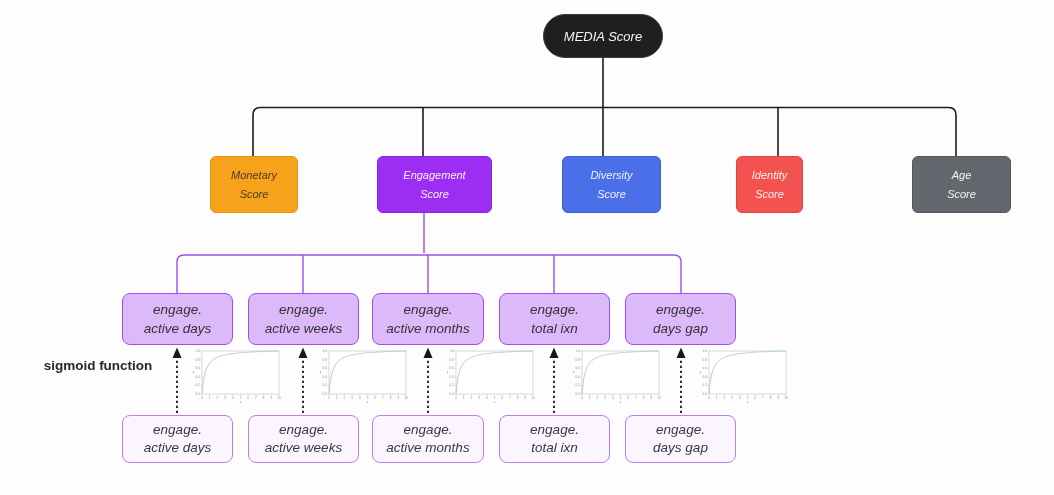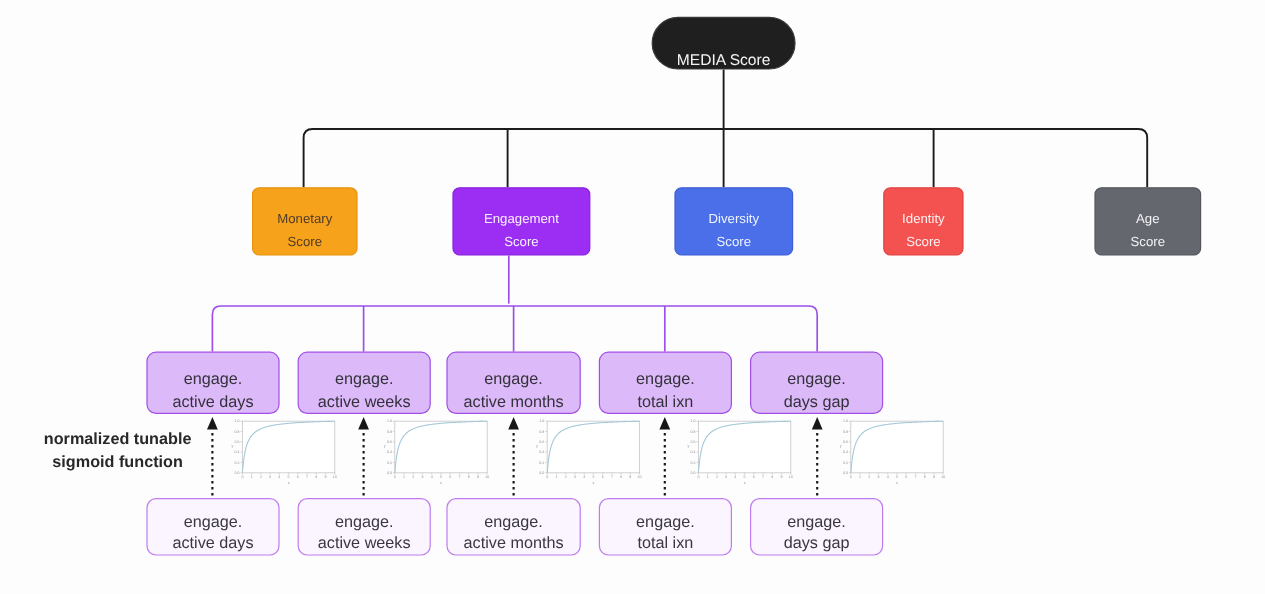--- a/index.html
+++ b/index.html
@@ -15,32 +15,32 @@
     --label-text:#282828; --chart-border:#c8c8c8; --chart-curve:#a5c8d8;
     --chart-tick-text:#8f8f8f; --arrow-color:#171717;
   }
   *{margin:0;padding:0;box-sizing:border-box;}
   body{
     width:1054px;height:495px;overflow:hidden;background:var(--canvas-bg);
     font-family:"Liberation Sans", sans-serif; position:relative;
   }
   .canvas{position:absolute;left:0;top:0;width:1054px;height:495px;}
   .overlay{position:absolute;left:0;top:0;}
-  .node{position:absolute;display:flex;flex-direction:column;align-items:center;justify-content:flex-end;text-align:center;}
+  .node{position:absolute;display:flex;flex-direction:column;align-items:center;justify-content:center;text-align:center;font-style:italic;}
   .root-pill{
     left:543px;top:14px;width:120px;height:44px;border-radius:22px;
     background:var(--root-fill);border:1px solid var(--root-border);
     color:var(--root-text);font-size:13px;font-weight:500;z-index:3;
   }
   .l2{top:156px;height:57px;border-radius:6px;font-size:11px;line-height:19px;font-weight:500;z-index:3;}
   .n-monetary{left:210px;width:88px;background:var(--monetary-fill);border:1px solid var(--monetary-border);color:var(--monetary-text);}
   .n-engagement{left:377px;width:115px;background:var(--engagement-fill);border:1px solid var(--engagement-border);color:var(--engagement-text);}
   .n-diversity{left:562px;width:99px;background:var(--diversity-fill);border:1px solid var(--diversity-border);color:var(--diversity-text);}
   .n-identity{left:736px;width:67px;background:var(--identity-fill);border:1px solid var(--identity-border);color:var(--identity-text);}
-  .n-age{left:912px;width:89px;background:var(--age-fill);border:1px solid var(--age-border);color:var(--age-text);}
+  .n-age{left:912px;width:99px;background:var(--age-fill);border:1px solid var(--age-border);color:var(--age-text);}
   .l3{top:293px;height:52px;border-radius:8px;font-size:13.5px;line-height:19px;
       background:var(--l3-fill);border:1.5px solid var(--l3-border);color:var(--l3-text);z-index:3;}
   .l4{top:415px;height:48px;border-radius:8px;font-size:13.5px;line-height:18px;
       background:var(--l4-fill);border:1.5px solid var(--l4-border);color:var(--l4-text);z-index:3;}
   .c1{left:122px;width:111px;} .c2{left:248px;width:111px;} .c3{left:372px;width:112px;}
   .c4{left:499px;width:111px;} .c5{left:625px;width:111px;}
   .side-label{
     position:absolute;left:18px;top:356px;width:160px;text-align:center;
     font-size:13.5px;font-weight:bold;line-height:19px;color:var(--label-text);
   }
@@ -121,21 +121,20 @@
   <div class="node l3 c4">
     <span>engage.</span>
     <span>total ixn</span>
   </div>
   <div class="node l3 c5">
     <span>engage.</span>
     <span>days gap</span>
   </div>
 
   <div class="side-label">
-    <div>normalized tunable</div>
     <div>sigmoid function</div>
   </div>
 
   <div class="mini-chart" style="left:191px"><svg width="92" height="56" viewBox="0 0 92 56">
         <rect x="11" y="3" width="77" height="43" fill="#ffffff" stroke="var(--chart-border)" stroke-width="0.7"></rect>
         <line x1="9.4" y1="46" x2="11" y2="46" stroke="var(--chart-border)" stroke-width="0.6"></line>
         <text x="8.6" y="47" font-size="3" text-anchor="end" fill="var(--chart-tick-text)">0.0</text>
         <line x1="9.4" y1="37.4" x2="11" y2="37.4" stroke="var(--chart-border)" stroke-width="0.6"></line>
         <text x="8.6" y="38.4" font-size="3" text-anchor="end" fill="var(--chart-tick-text)">0.2</text>
         <line x1="9.4" y1="28.8" x2="11" y2="28.8" stroke="var(--chart-border)" stroke-width="0.6"></line>

